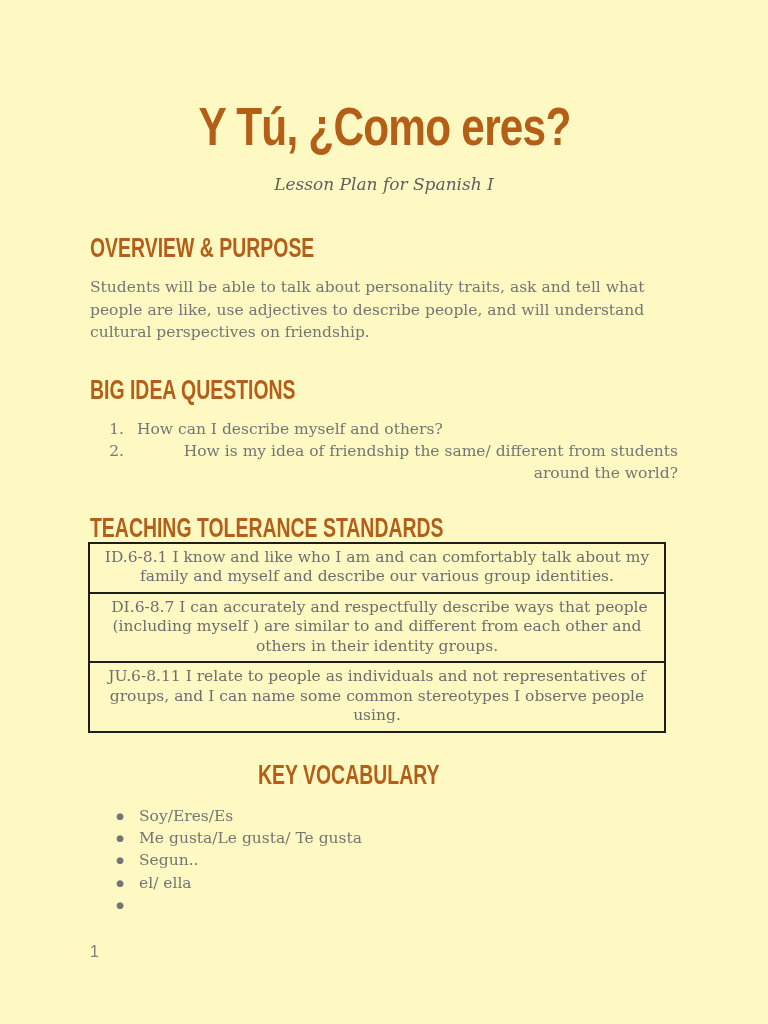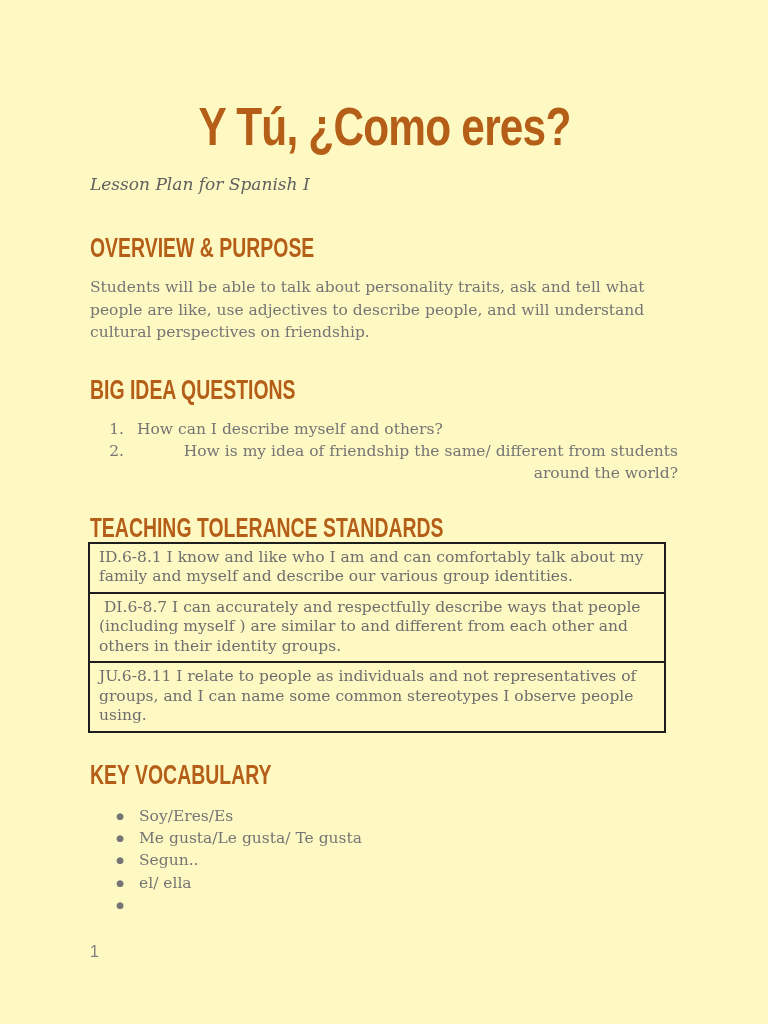--- a/index.html
+++ b/index.html
@@ -24,20 +24,21 @@
     line-height: 70px;
   }
   .cond {
     display: inline-block;
     transform: scaleX(0.80);
     transform-origin: 50% 50%;
     letter-spacing: -1px;
   }
   .doc-subtitle {
     margin-top: 12px;
+    text-align: center;
     font-family: "DejaVu Serif", serif;
     font-style: italic;
     font-size: 17px;
     line-height: 20px;
     color: #606060;
   }
 
   
   h2 {
     font-family: "Liberation Sans", sans-serif;
@@ -50,21 +51,21 @@
   .cond-h {
     display: inline-block;
     transform: scaleX(0.72);
     transform-origin: 0 50%;
     letter-spacing: 0px;
     white-space: nowrap;
   }
   .h-overview  { margin-top: 42px; }
   .h-bigidea   { margin-top: 34px; }
   .h-standards { margin-top: 32px; }
-  .h-vocab     { margin-top: 30px; }
+  .h-vocab     { margin-top: 30px; text-align: center; }
 
   
   .body-par {
     margin: 16px 0 0 0;
     font-size: 15.5px;
     line-height: 22.5px;
     color: #757575;
   }
 
   
@@ -82,20 +83,21 @@
     padding-right: 2px;
     font-size: 9px;
   }
   .li-text { padding-left: 13px; text-align: right; }
 
   
   .standards-table {
     margin: 2px 0 0 -2px;
     width: 578px;
     border-collapse: collapse;
+    text-align: center;
   }
   .standards-table td {
     border: 2px solid #1e1e1e;
     padding: 4px 9px 5px 9px;
     font-family: "DejaVu Serif", serif;
     font-size: 15.5px;
     line-height: 19.5px;
     color: #6e6e6e;
     white-space: pre-wrap;
   }

